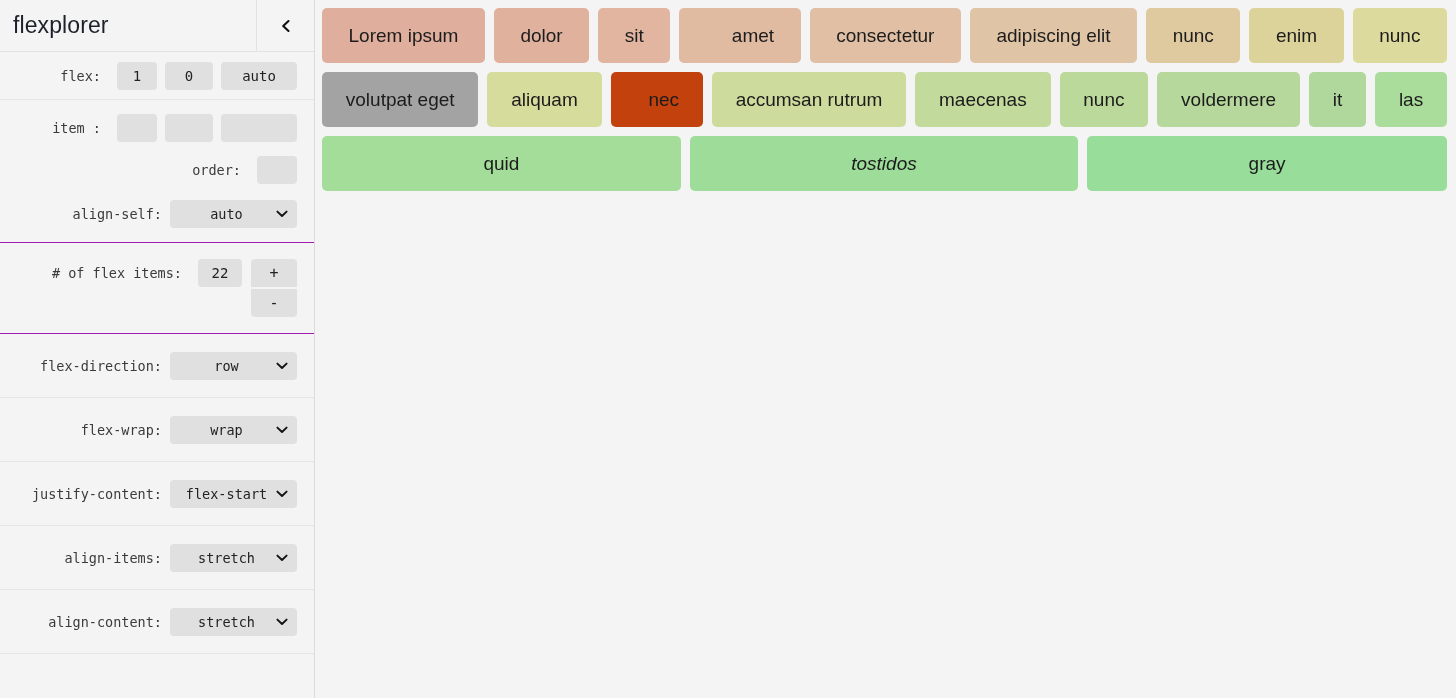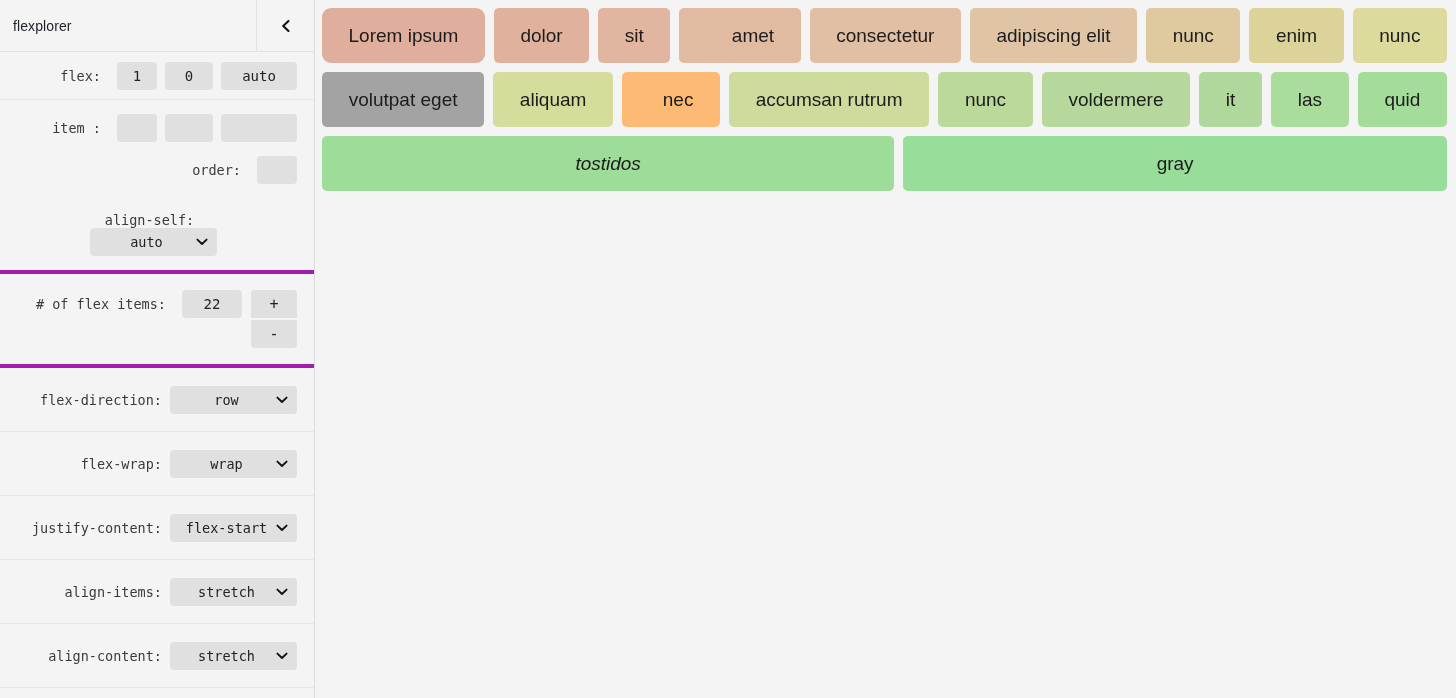--- a/index.html
+++ b/index.html
@@ -32,21 +32,21 @@
   .sb-header {
     height: 52px;
     min-height: 52px;
     display: flex;
     align-items: center;
     border-bottom: 1px solid #e2e2e2;
   }
   .sb-title {
     flex: 1;
     padding-left: 13px;
-    font-size: 14px;
+    font-size: 23px;
     color: #1d2129;
     font-family: "Liberation Sans", sans-serif;
     letter-spacing: 0.1px;
   }
   .sb-collapse {
     width: 58px;
     height: 52px;
     border-left: 1px solid #e2e2e2;
     display: flex;
     align-items: center;
@@ -59,21 +59,21 @@
   .sb-row {
     display: flex;
     align-items: center;
     justify-content: flex-end;
     padding: 0 17px 0 10px;
     border-bottom: 1px solid #e6e6e6;
     min-height: 38px;
     font-family: "DejaVu Sans Mono", monospace;
   }
   .sb-group {
-    border-bottom: 4px solid #a21caf;
+    border-bottom: 1px solid #a21caf;
     padding: 10px 17px 10px 10px;
   }
   .sb-group .sb-line {
     display: flex;
     align-items: center;
     justify-content: flex-end;
     margin-bottom: 9px;
   }
   .sb-group .sb-line:last-child { margin-bottom: 0; }
 
@@ -95,21 +95,21 @@
     font-size: 14px;
     color: #222;
     text-align: center;
     outline: none;
     margin-left: 8px;
     padding: 0 4px;
   }
   .fld.w-sm { width: 40px; }
   .fld.w-md { width: 48px; }
   .fld.w-lg { width: 76px; }
-  .fld.w-num { width: 60px; }
+  .fld.w-num { width: 44px; }
 
   .sel {
     -webkit-appearance: none;
     appearance: none;
     background: #e0e0e0;
     border: none;
     border-radius: 4px;
     height: 28px;
     width: 127px;
     font-family: "DejaVu Sans Mono", monospace;
@@ -209,21 +209,21 @@
       <div class="sb-line">
         <span class="sb-label">item :</span>
         <input class="fld w-sm" value="" style="">
         <input class="fld w-md" value="" style="">
         <input class="fld w-lg" value="" style="">
       </div>
       <div class="sb-line" style="margin-top:14px;">
         <span class="sb-label">order:</span>
         <input class="fld w-sm" value="" style="">
       </div>
-      <div class="sb-line" style="margin-top:28px;flex-direction:column;">
+      <div class="sb-line" style="margin-top:16px;">
         <span class="sb-label">align-self:</span>
         <span class="sel-wrap">
           <select class="sel"><option value="auto">auto</option><option value="flex-start">flex-start</option><option value="flex-end">flex-end</option><option value="center">center</option><option value="baseline">baseline</option><option value="stretch">stretch</option></select>
           <span class="chev">
             <svg width="12" height="8" viewBox="0 0 12 8">
               <path d="M1.4 1.6 L6 6 L10.6 1.6" stroke="#111" stroke-width="1.9" fill="none" stroke-linecap="round" stroke-linejoin="round"></path>
             </svg>
           </span>
         </span>
       </div>
@@ -297,21 +297,21 @@
               <path d="M1.4 1.6 L6 6 L10.6 1.6" stroke="#111" stroke-width="1.9" fill="none" stroke-linecap="round" stroke-linejoin="round"></path>
             </svg>
         </span>
       </span>
     </div>
 
   </aside>
 
   <main class="content" style="background: rgb(244, 244, 244);">
     <div class="flex-container">
-        <div class="flex-item" style="background: rgb(223, 174, 156); border-radius: 9px;">
+        <div class="flex-item" style="background: rgb(223, 174, 156);">
           <span>Lorem ipsum</span>
         </div>
         <div class="flex-item" style="background: rgb(224, 178, 158);">
           <span>dolor</span>
         </div>
         <div class="flex-item" style="background: rgb(225, 181, 160);">
           <span>sit</span>
         </div>
         <div class="flex-item" style="background: rgb(225, 186, 162); padding-left: 48px;">
           <span>amet</span>
@@ -330,26 +330,29 @@
         </div>
         <div class="flex-item" style="background: rgb(220, 218, 156);">
           <span>nunc</span>
         </div>
         <div class="flex-item" style="background: #a3a3a3;">
           <span>volutpat eget</span>
         </div>
         <div class="flex-item" style="background: rgb(214, 221, 156);">
           <span>aliquam</span>
         </div>
-        <div class="flex-item" style="background: #fdba74; padding-left: 36px;">
+        <div class="flex-item" style="background: #c2410c; padding-left: 36px;">
           <span>nec</span>
         </div>
         <div class="flex-item" style="background: rgb(205, 220, 156);">
           <span>accumsan rutrum</span>
         </div>
+        <div class="flex-item" style="background: rgb(194, 218, 156);">
+          <span>maecenas</span>
+        </div>
         <div class="flex-item" style="background: rgb(188, 217, 156);">
           <span>nunc</span>
         </div>
         <div class="flex-item" style="background: rgb(182, 216, 156);">
           <span>voldermere</span>
         </div>
         <div class="flex-item" style="background: rgb(176, 215, 156);">
           <span>it</span>
         </div>
         <div class="flex-item" style="background: rgb(170, 221, 156);">

